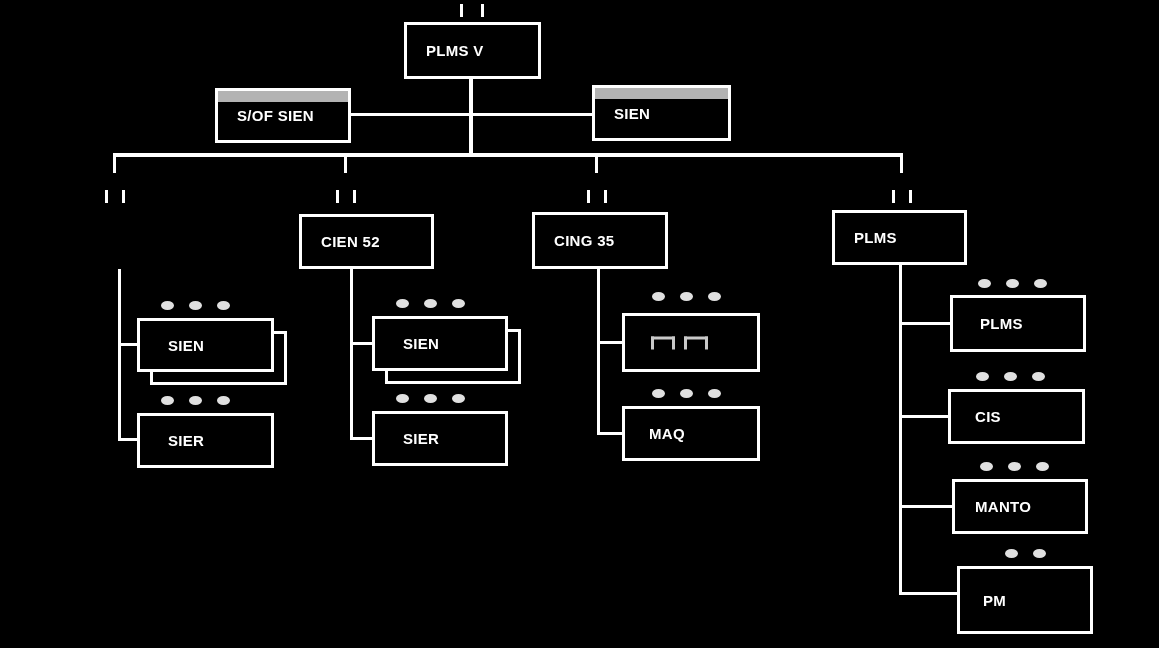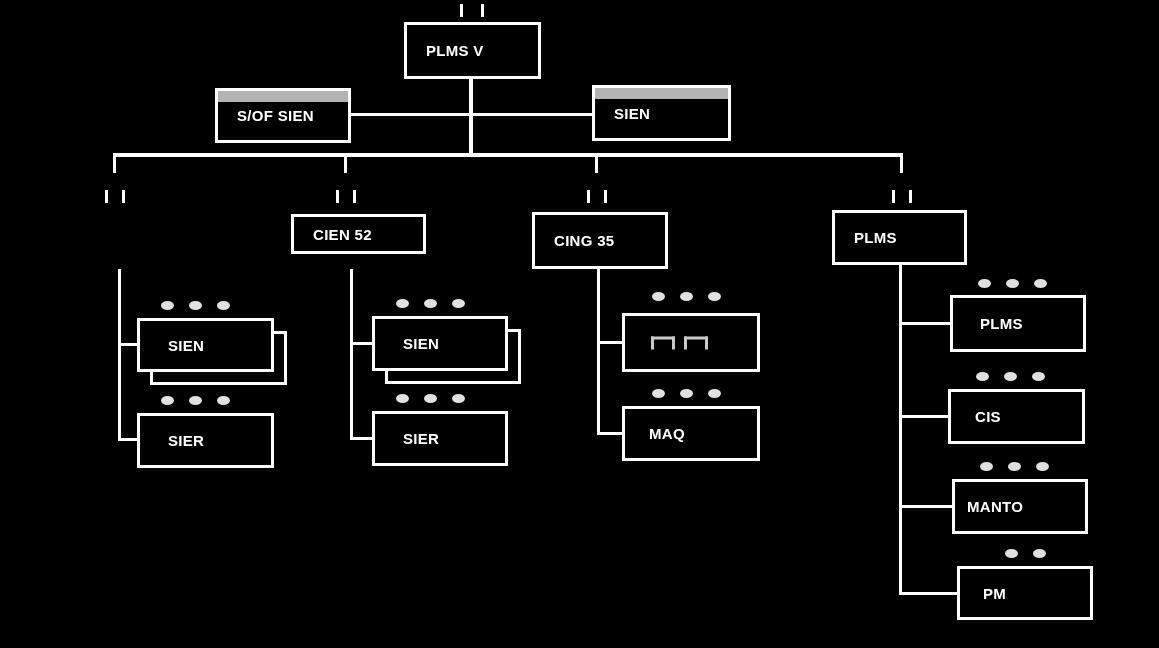--- a/index.html
+++ b/index.html
@@ -72,21 +72,21 @@
   <div class="node" style="left:215px;top:88px;width:136px;height:55px">
     <div class="strip"></div>
     <span class="lbl">S/OF SIEN</span>
   </div>
 
   <div class="node" style="left:592px;top:85px;width:139px;height:56px">
     <div class="strip"></div>
     <span class="lbl">SIEN</span>
   </div>
 
-  <div class="node" style="left:291px;top:214px;width:135px;height:40px">
+  <div class="node" style="left:299px;top:214px;width:135px;height:55px">
     <span class="lbl">CIEN 52</span>
   </div>
   <div class="node" style="left:532px;top:212px;width:136px;height:57px">
     <span class="lbl">CING 35</span>
   </div>
   <div class="node" style="left:832px;top:210px;width:135px;height:55px">
     <span class="lbl">PLMS</span>
   </div>
 
   <div class="vline" style="left:118px;top:269px;width:3px;height:172px"></div>
@@ -164,23 +164,23 @@
   <div class="dot" style="left:976px;top:372px"></div>
   <div class="dot" style="left:1004px;top:372px"></div>
   <div class="dot" style="left:1032px;top:372px"></div>
   <div class="node" style="left:948px;top:389px;width:137px;height:55px;padding-left:24px">
     <span class="lbl">CIS</span>
   </div>
 
   <div class="dot" style="left:980px;top:462px"></div>
   <div class="dot" style="left:1008px;top:462px"></div>
   <div class="dot" style="left:1036px;top:462px"></div>
-  <div class="node" style="left:952px;top:479px;width:136px;height:55px;padding-left:12px">
+  <div class="node" style="left:952px;top:479px;width:136px;height:55px;padding-left:20px">
     <span class="lbl">MANTO</span>
   </div>
 
   <div class="dot" style="left:1005px;top:549px"></div>
   <div class="dot" style="left:1033px;top:549px"></div>
-  <div class="node" style="left:957px;top:566px;width:136px;height:54px;padding-left:23px">
+  <div class="node" style="left:957px;top:566px;width:136px;height:68px;padding-left:23px">
     <span class="lbl">PM</span>
   </div>
 
 </div>
 
 </body></html>

